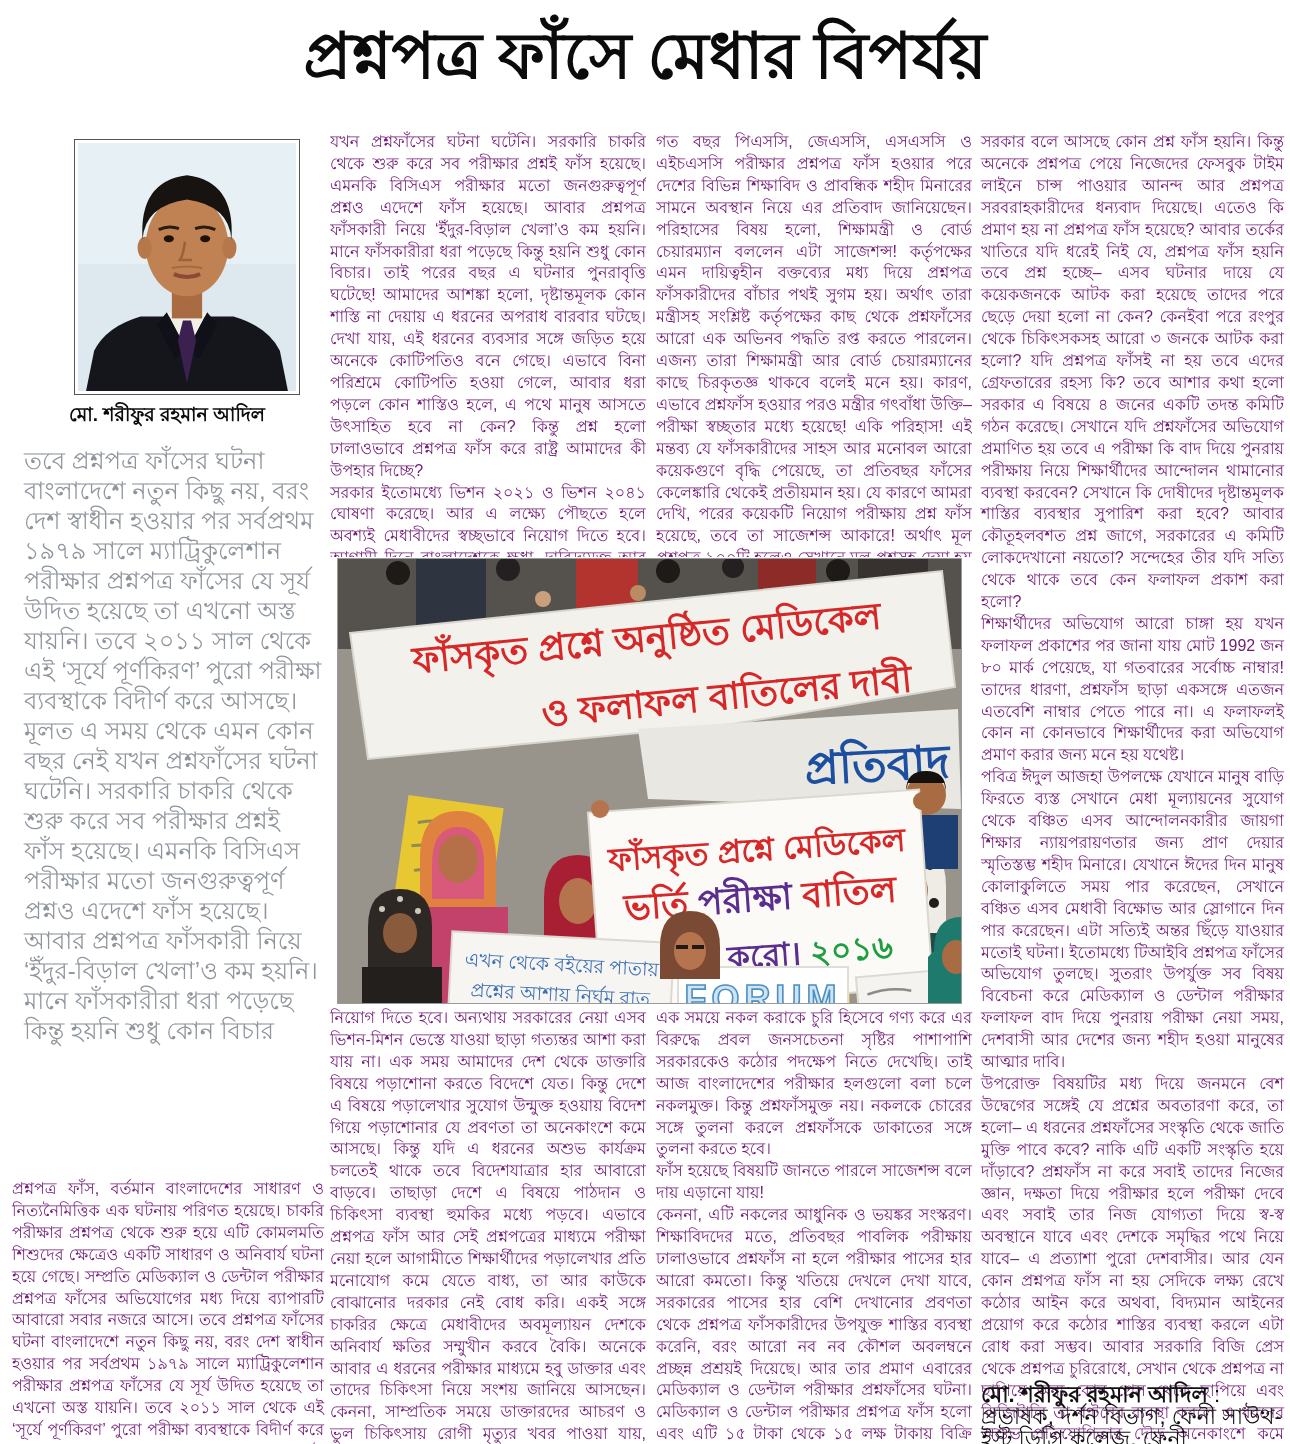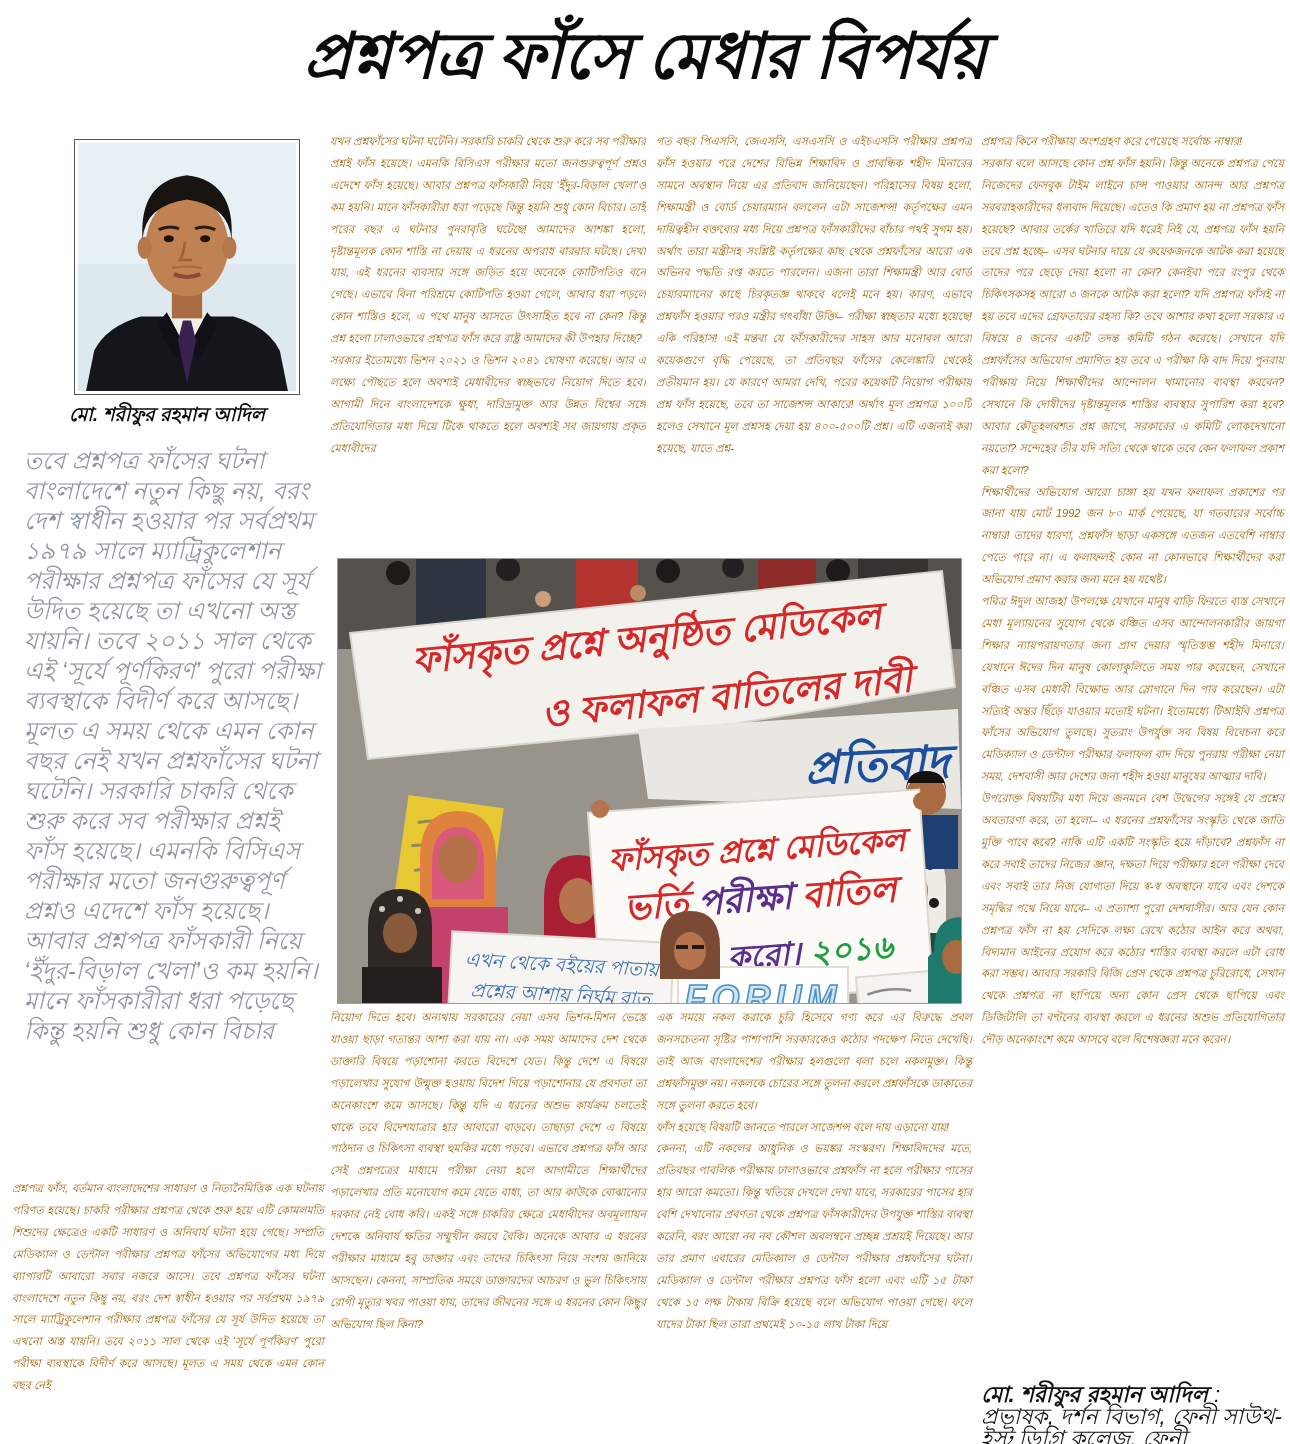--- a/index.html
+++ b/index.html
@@ -1,27 +1,27 @@
 <!DOCTYPE html>
 <html><head>
 <meta charset="utf-8">
 <style>
   html,body{margin:0;padding:0;background:#ffffff;}
   .page{position:relative;width:1290px;height:1444px;background:#ffffff;overflow:hidden;
-        font-family:"Liberation Sans",sans-serif;color:#111;font-style:italic;}
+        font-family:"Liberation Sans",sans-serif;color:#111;}
   .headline{position:absolute;top:12px;left:0;width:100%;text-align:center;
             font-family:"Liberation Serif",serif;font-size:64px;font-weight:bold;color:#0b0b0b;margin:0;line-height:1.4;}
   .photo-frame{position:absolute;left:74px;top:139px;width:226px;height:256px;
                border:1px solid #555;background:#fff;box-sizing:border-box;padding:3px;}
   .photo-frame svg{display:block;width:100%;height:100%;}
   .author-caption{position:absolute;left:12px;top:400px;width:310px;text-align:center;
                   font-size:19px;font-weight:bold;color:#0b0b0b;}
   .pullquote{position:absolute;left:24px;top:446px;width:302px;
              font-size:24px;line-height:30px;color:#8e959c;text-align:left;}
-  .body-block{position:absolute;font-size:11px;line-height:21.9px;text-align:justify;color:#a16207;}
+  .body-block{position:absolute;font-size:16px;line-height:21.9px;text-align:justify;color:#701a75;}
   .body-block p{margin:0;}
   .col1-body{left:12px;top:1178px;width:312px;}
   .col2-top{left:330px;top:131px;width:316px;height:426px;overflow:hidden;}
   .col3-top{left:656px;top:131px;width:316px;height:426px;overflow:hidden;}
   .col2-bottom{left:330px;top:1007px;width:316px;}
   .col3-bottom{left:656px;top:1007px;width:316px;}
   .col4{left:981px;top:131px;width:303px;}
   .col4-footer{position:absolute;left:981px;top:1384px;width:303px;font-size:22px;line-height:22px;color:#111;}
   .col4-footer b{font-weight:bold;}
   .protest-photo{position:absolute;left:337px;top:558px;width:625px;height:446px;
@@ -196,21 +196,20 @@
     <p>নিয়োগ দিতে হবে। অন্যথায় সরকারের নেয়া এসব ভিশন-মিশন ভেস্তে যাওয়া ছাড়া গত্যন্তর আশা করা যায় না। এক সময় আমাদের দেশ থেকে ডাক্তারি বিষয়ে পড়াশোনা করতে বিদেশে যেত। কিন্তু দেশে এ বিষয়ে পড়ালেখার সুযোগ উন্মুক্ত হওয়ায় বিদেশ গিয়ে পড়াশোনার যে প্রবণতা তা অনেকাংশে কমে আসছে। কিন্তু যদি এ ধরনের অশুভ কার্যক্রম চলতেই থাকে তবে বিদেশযাত্রার হার আবারো বাড়বে। তাছাড়া দেশে এ বিষয়ে পাঠদান ও চিকিৎসা ব্যবস্থা হুমকির মধ্যে পড়বে। এভাবে প্রশ্নপত্র ফাঁস আর সেই প্রশ্নপত্রের মাধ্যমে পরীক্ষা নেয়া হলে আগামীতে শিক্ষার্থীদের পড়ালেখার প্রতি মনোযোগ কমে যেতে বাধ্য, তা আর কাউকে বোঝানোর দরকার নেই বোধ করি। একই সঙ্গে চাকরির ক্ষেত্রে মেধাবীদের অবমূল্যায়ন দেশকে অনিবার্য ক্ষতির সম্মুখীন করবে বৈকি। অনেকে আবার এ ধরনের পরীক্ষার মাধ্যমে হবু ডাক্তার এবং তাদের চিকিৎসা নিয়ে সংশয় জানিয়ে আসছেন। কেননা, সাম্প্রতিক সময়ে ডাক্তারদের আচরণ ও ভুল চিকিৎসায় রোগী মৃত্যুর খবর পাওয়া যায়, তাদের জীবনের সঙ্গে এ ধরনের কোন কিছুর অভিযোগ ছিল কিনা?</p>
   </div>
 
   <div class="body-block col3-bottom">
     <p>এক সময়ে নকল করাকে চুরি হিসেবে গণ্য করে এর বিরুদ্ধে প্রবল জনসচেতনা সৃষ্টির পাশাপাশি সরকারকেও কঠোর পদক্ষেপ নিতে দেখেছি। তাই আজ বাংলাদেশের পরীক্ষার হলগুলো বলা চলে নকলমুক্ত। কিন্তু প্রশ্নফাঁসমুক্ত নয়। নকলকে চোরের সঙ্গে তুলনা করলে প্রশ্নফাঁসকে ডাকাতের সঙ্গে তুলনা করতে হবে।</p>
     <p>ফাঁস হয়েছে বিষয়টি জানতে পারলে সাজেশন্স বলে দায় এড়ানো যায়!</p>
     <p>কেননা, এটি নকলের আধুনিক ও ভয়ঙ্কর সংস্করণ। শিক্ষাবিদদের মতে, প্রতিবছর পাবলিক পরীক্ষায় ঢালাওভাবে প্রশ্নফাঁস না হলে পরীক্ষার পাসের হার আরো কমতো। কিন্তু খতিয়ে দেখলে দেখা যাবে, সরকারের পাসের হার বেশি দেখানোর প্রবণতা থেকে প্রশ্নপত্র ফাঁসকারীদের উপযুক্ত শাস্তির ব্যবস্থা করেনি, বরং আরো নব নব কৌশল অবলম্বনে প্রচ্ছন্ন প্রশ্রয়ই দিয়েছে। আর তার প্রমাণ এবারের মেডিক্যাল ও ডেন্টাল পরীক্ষার প্রশ্নফাঁসের ঘটনা। মেডিক্যাল ও ডেন্টাল পরীক্ষার প্রশ্নপত্র ফাঁস হলো এবং এটি ১৫ টাকা থেকে ১৫ লক্ষ টাকায় বিক্রি হয়েছে বলে অভিযোগ পাওয়া গেছে। ফলে যাদের টাকা ছিল তারা প্রথমেই ১০-১৫ লাখ টাকা দিয়ে</p>
   </div>
 
   <div class="body-block col4">
-    <p>প্রশ্নপত্র কিনে পরীক্ষায় অংশগ্রহণ করে পেয়েছে সর্বোচ্চ নাম্বার!</p>
     <p>সরকার বলে আসছে কোন প্রশ্ন ফাঁস হয়নি। কিন্তু অনেকে প্রশ্নপত্র পেয়ে নিজেদের ফেসবুক টাইম লাইনে চান্স পাওয়ার আনন্দ আর প্রশ্নপত্র সরবরাহকারীদের ধন্যবাদ দিয়েছে। এতেও কি প্রমাণ হয় না প্রশ্নপত্র ফাঁস হয়েছে? আবার তর্কের খাতিরে যদি ধরেই নিই যে, প্রশ্নপত্র ফাঁস হয়নি তবে প্রশ্ন হচ্ছে– এসব ঘটনার দায়ে যে কয়েকজনকে আটক করা হয়েছে তাদের পরে ছেড়ে দেয়া হলো না কেন? কেনইবা পরে রংপুর থেকে চিকিৎসকসহ আরো ৩ জনকে আটক করা হলো? যদি প্রশ্নপত্র ফাঁসই না হয় তবে এদের গ্রেফতারের রহস্য কি? তবে আশার কথা হলো সরকার এ বিষয়ে ৪ জনের একটি তদন্ত কমিটি গঠন করেছে। সেখানে যদি প্রশ্নফাঁসের অভিযোগ প্রমাণিত হয় তবে এ পরীক্ষা কি বাদ দিয়ে পুনরায় পরীক্ষায় নিয়ে শিক্ষার্থীদের আন্দোলন থামানোর ব্যবস্থা করবেন? সেখানে কি দোষীদের দৃষ্টান্তমূলক শাস্তির ব্যবস্থার সুপারিশ করা হবে? আবার কৌতূহলবশত প্রশ্ন জাগে, সরকারের এ কমিটি লোকদেখানো নয়তো? সন্দেহের তীর যদি সত্যি থেকে থাকে তবে কেন ফলাফল প্রকাশ করা হলো?</p>
     <p>শিক্ষার্থীদের অভিযোগ আরো চাঙ্গা হয় যখন ফলাফল প্রকাশের পর জানা যায় মোট 1992 জন ৮০ মার্ক পেয়েছে, যা গতবারের সর্বোচ্চ নাম্বার! তাদের ধারণা, প্রশ্নফাঁস ছাড়া একসঙ্গে এতজন এতবেশি নাম্বার পেতে পারে না। এ ফলাফলই কোন না কোনভাবে শিক্ষার্থীদের করা অভিযোগ প্রমাণ করার জন্য মনে হয় যথেষ্ট।</p>
     <p>পবিত্র ঈদুল আজহা উপলক্ষে যেখানে মানুষ বাড়ি ফিরতে ব্যস্ত সেখানে মেধা মূল্যায়নের সুযোগ থেকে বঞ্চিত এসব আন্দোলনকারীর জায়গা শিক্ষার ন্যায়পরায়ণতার জন্য প্রাণ দেয়ার স্মৃতিস্তম্ভ শহীদ মিনারে। যেখানে ঈদের দিন মানুষ কোলাকুলিতে সময় পার করেছেন, সেখানে বঞ্চিত এসব মেধাবী বিক্ষোভ আর স্লোগানে দিন পার করেছেন। এটা সত্যিই অন্তর ছিঁড়ে যাওয়ার মতোই ঘটনা। ইতোমধ্যে টিআইবি প্রশ্নপত্র ফাঁসের অভিযোগ তুলছে। সুতরাং উপর্যুক্ত সব বিষয় বিবেচনা করে মেডিক্যাল ও ডেন্টাল পরীক্ষার ফলাফল বাদ দিয়ে পুনরায় পরীক্ষা নেয়া সময়, দেশবাসী আর দেশের জন্য শহীদ হওয়া মানুষের আত্মার দাবি।</p>
     <p>উপরোক্ত বিষয়টির মধ্য দিয়ে জনমনে বেশ উদ্বেগের সঙ্গেই যে প্রশ্নের অবতারণা করে, তা হলো– এ ধরনের প্রশ্নফাঁসের সংস্কৃতি থেকে জাতি মুক্তি পাবে কবে? নাকি এটি একটি সংস্কৃতি হয়ে দাঁড়াবে? প্রশ্নফাঁস না করে সবাই তাদের নিজের জ্ঞান, দক্ষতা দিয়ে পরীক্ষার হলে পরীক্ষা দেবে এবং সবাই তার নিজ যোগ্যতা দিয়ে স্ব-স্ব অবস্থানে যাবে এবং দেশকে সমৃদ্ধির পথে নিয়ে যাবে– এ প্রত্যাশা পুরো দেশবাসীর। আর যেন কোন প্রশ্নপত্র ফাঁস না হয় সেদিকে লক্ষ্য রেখে কঠোর আইন করে অথবা, বিদ্যমান আইনের প্রয়োগ করে কঠোর শাস্তির ব্যবস্থা করলে এটা রোধ করা সম্ভব। আবার সরকারি বিজি প্রেস থেকে প্রশ্নপত্র চুরিরোধে, সেখান থেকে প্রশ্নপত্র না ছাপিয়ে অন্য কোন প্রেস থেকে ছাপিয়ে এবং ডিজিটালি তা বণ্টনের ব্যবস্থা করলে এ ধরনের অশুভ প্রতিযোগিতার দৌড় অনেকাংশে কমে আসবে বলে বিশেষজ্ঞরা মনে করেন।</p>
   </div>
 
   <div class="col4-footer">
     <b>মো. শরীফুর রহমান আদিল</b><span> : প্রভাষক, দর্শন বিভাগ, ফেনী সাউথ-ইস্ট ডিগ্রি কলেজ, ফেনী</span>
   </div>
 

